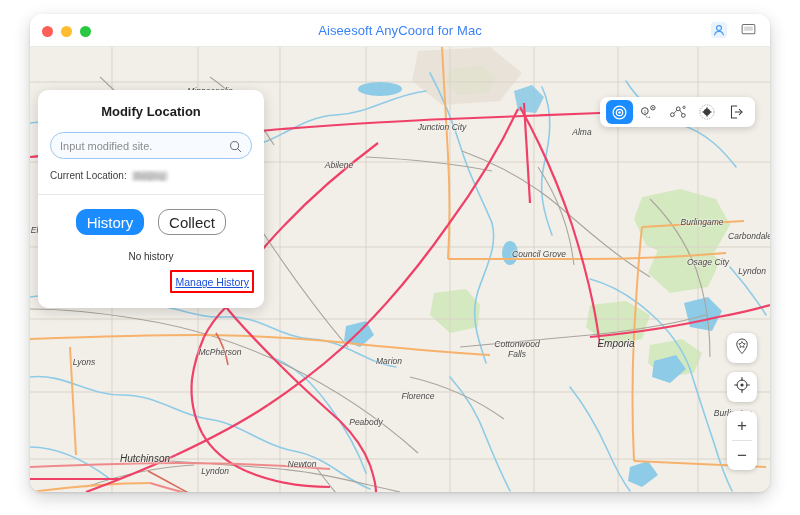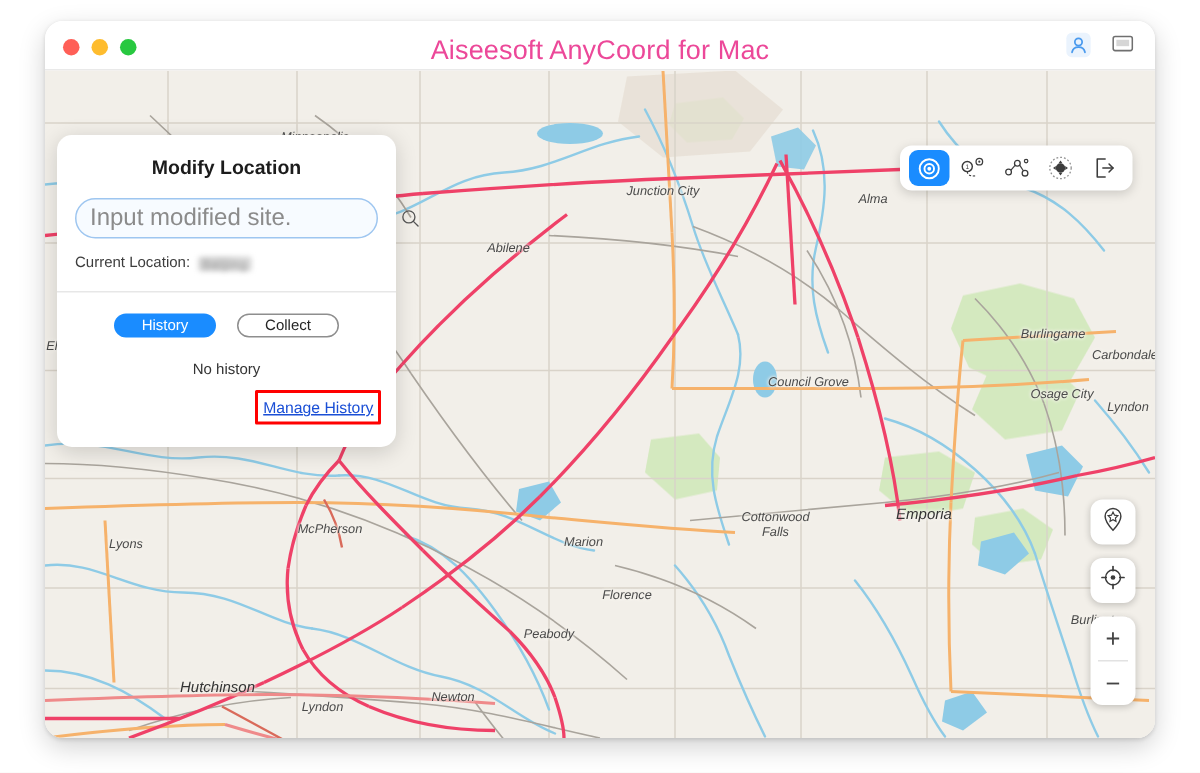--- a/index.html
+++ b/index.html
@@ -45,22 +45,22 @@
     border-radius: 50%;
   }
   .traffic .t-close  { background: #ff5f57; }
   .traffic .t-min    { background: #febc2e; }
   .traffic .t-max    { background: #28c840; }
 
   #window-title {
     position: absolute;
     left: 0; right: 0; top: 9px;
     text-align: center;
-    font-size: 18px;
-    color: #ec4899;
+    font-size: 13px;
+    color: #3b82f6;
     letter-spacing: .1px;
   }
 
   #titlebar-actions {
     position: absolute;
     right: 12px; top: 7px;
     display: flex;
     align-items: center;
     gap: 12px;
   }
@@ -180,21 +180,21 @@
     border-radius: 14px;
     display: flex;
     align-items: center;
     padding: 0 9px;
   }
   #search-input {
     flex: 1;
     border: none;
     outline: none;
     background: transparent;
-    font-size: 16px;
+    font-size: 11px;
     color: #2b2b2b;
     font-family: "Liberation Sans", sans-serif;
   }
   #search-input::placeholder { color: #8b8b8b; }
   #search-icon { width: 13px; height: 13px; flex: 0 0 auto; }
 
   #current-location-row {
     margin: 11px 12px 13px 12px;
     font-size: 10px;
     color: #3d3d3d;
@@ -216,27 +216,27 @@
 
   #panel-divider { height: 1px; background: #e7e7e7; }
 
   #panel-tabs {
     display: flex;
     justify-content: center;
     gap: 14px;
     margin: 14px 0 0 0;
   }
   .pill {
-    height: 16px;
+    height: 26px;
     min-width: 68px;
     border-radius: 11px;
     display: flex;
     align-items: center;
     justify-content: center;
-    font-size: 10px;
+    font-size: 15px;
     cursor: pointer;
   }
   .pill.primary { background: #1a8cff; color: #fff; }
   .pill.ghost { background: #fff; color: #262626; border: 1px solid #8e8e8e; }
 
   #no-history {
     text-align: center;
     font-size: 10px;
     color: #333;
     margin-top: 16px;

